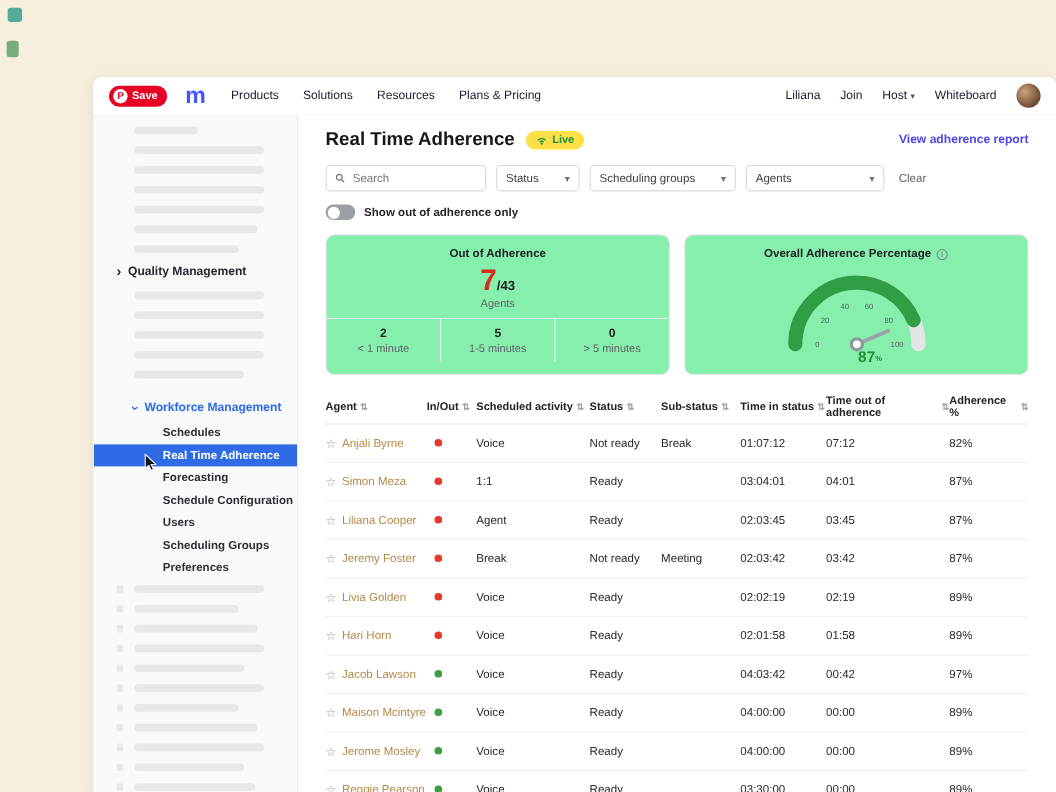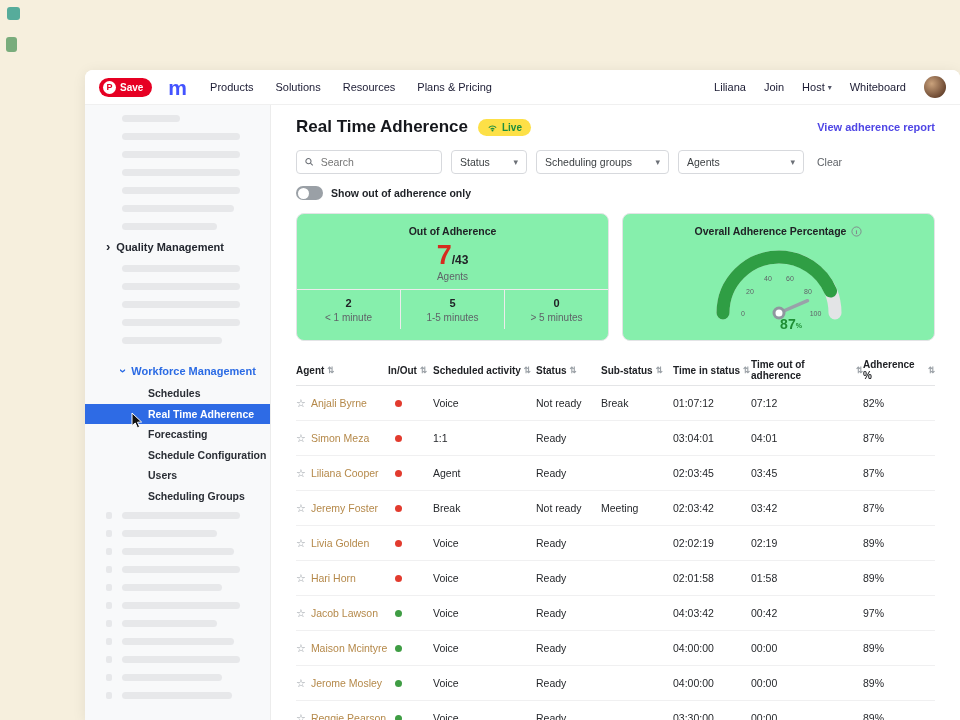--- a/index.html
+++ b/index.html
@@ -200,20 +200,21 @@
         </div>
         <div id="wm-items">
             <div class="wm-item"><span>Schedules</span></div>
             <div class="wm-item selected"><span>Real Time Adherence</span><svg class="cursor" width="12" height="17" viewBox="0 0 12 17">
                 <path d="M1 1 L1 13.6 L4.3 11 L6.4 15.8 L8.6 14.8 L6.5 10.2 L10.6 10 Z" fill="#111" stroke="#fff" stroke-width="1"></path>
               </svg></div>
             <div class="wm-item"><span>Forecasting</span></div>
             <div class="wm-item"><span>Schedule Configuration</span></div>
             <div class="wm-item"><span>Users</span></div>
             <div class="wm-item"><span>Scheduling Groups</span></div>
+            <div class="wm-item"><span>Preferences</span></div>
           </div>
         <div id="skel-bottom">
             <div class="skel-row">
               <span class="skel-tick"></span>
               <span class="skel" style="width: 118px;"></span>
             </div>
             <div class="skel-row">
               <span class="skel-tick"></span>
               <span class="skel" style="width: 95px;"></span>
             </div>

